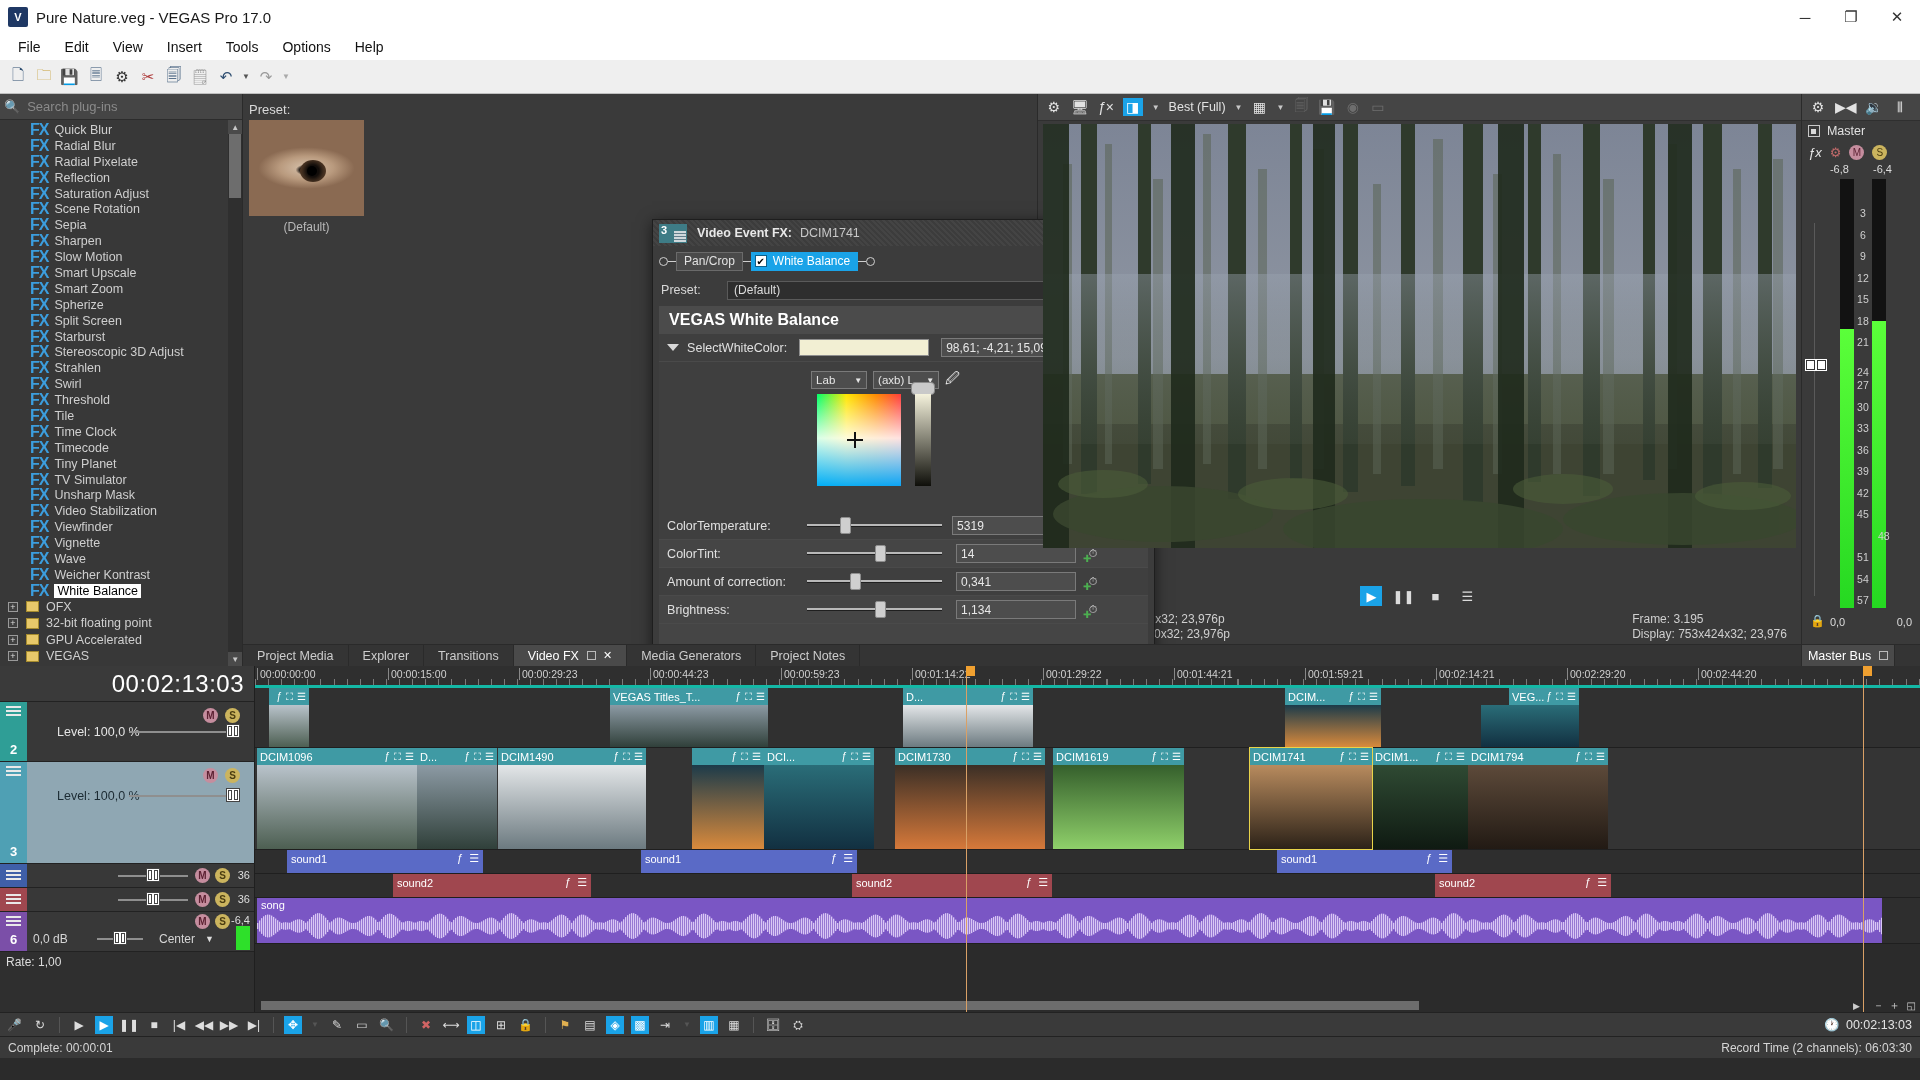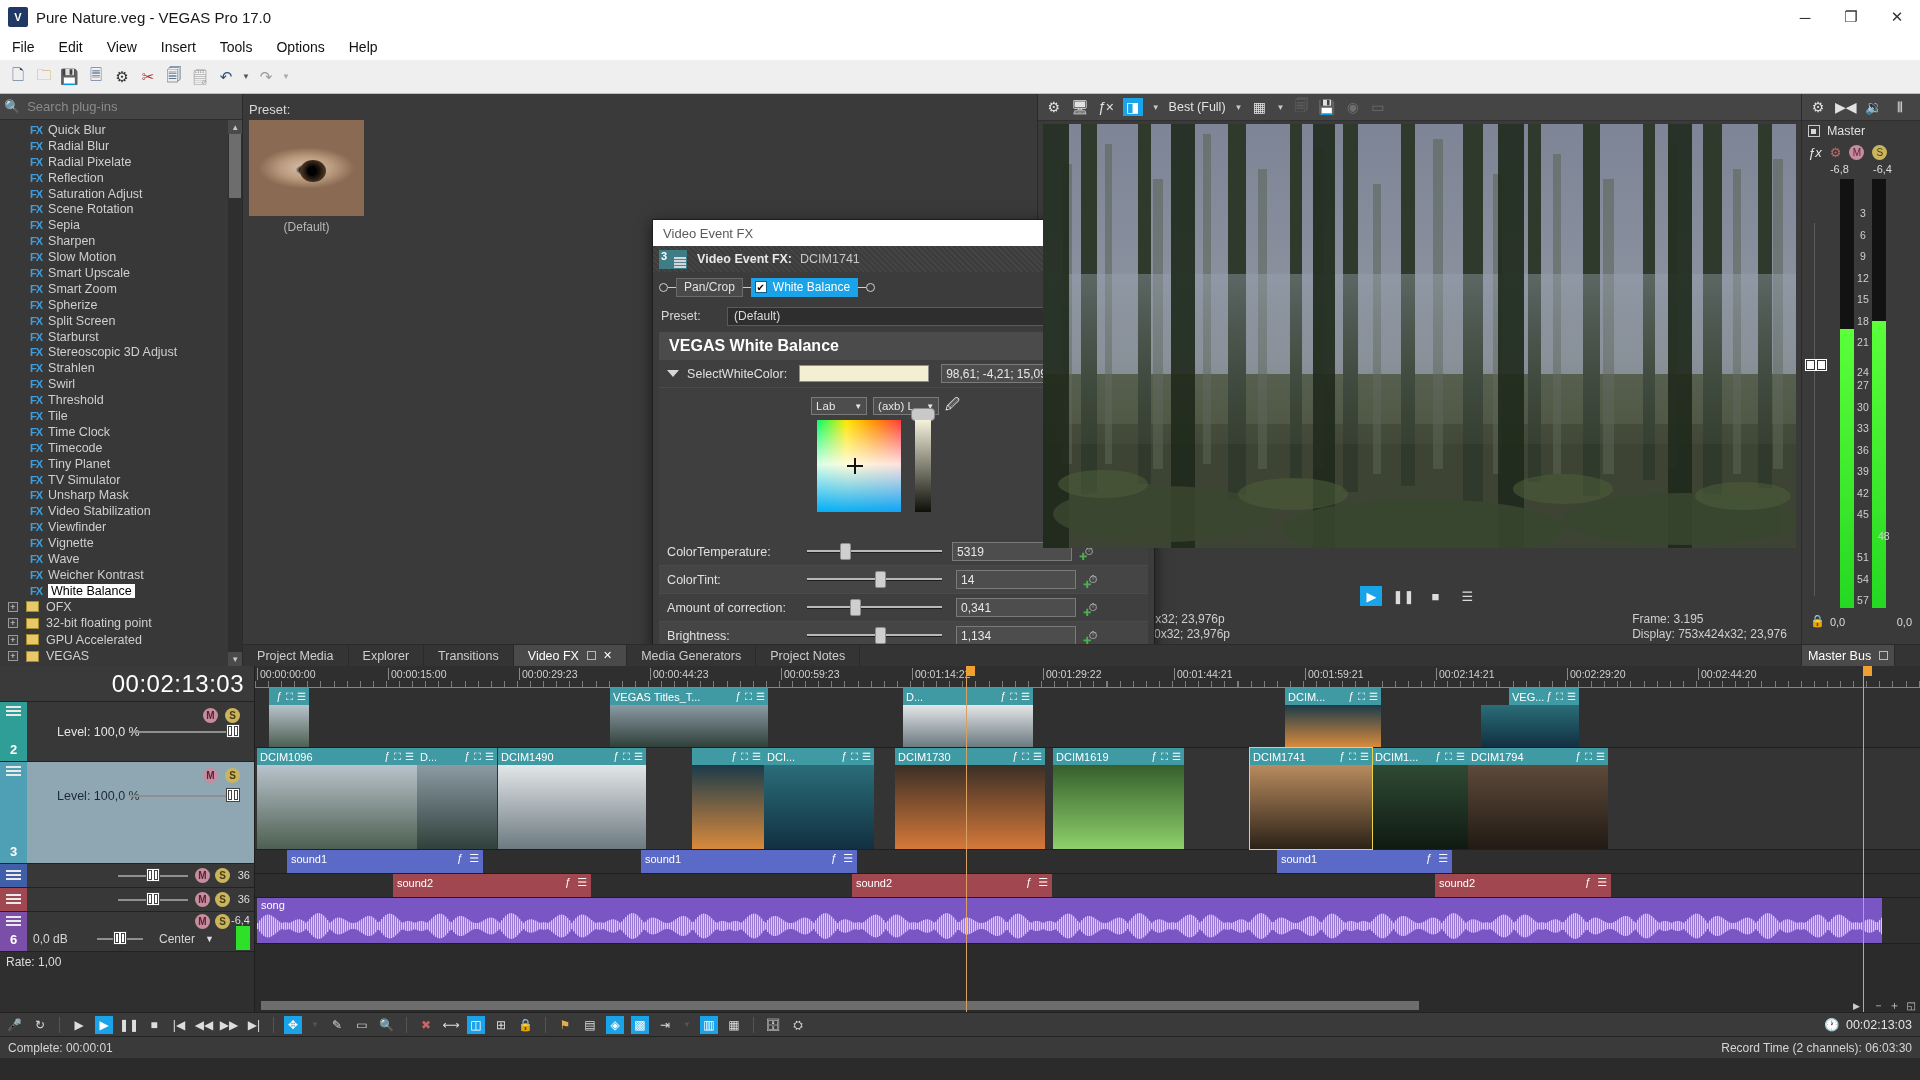--- a/index.html
+++ b/index.html
@@ -7,40 +7,40 @@
   *{box-sizing:border-box;}
 
   
   .titlebar{height:34px;background:#fff;display:flex;align-items:center;padding:0 0 0 8px;color:#111;}
   .tb-logo{width:20px;height:20px;background:#1f3864;color:#fff;font-size:11px;font-weight:bold;display:flex;align-items:center;justify-content:center;border-radius:2px;margin-right:8px;}
   .tb-title{font-size:15px;color:#1a1a1a;}
   .tb-spacer{flex:1;}
   .tb-btn{width:46px;height:34px;display:flex;align-items:center;justify-content:center;color:#333;font-size:15px;}
 
   
-  .menubar{height:26px;background:#fff;display:flex;align-items:center;color:#111;}
+  .menubar{height:26px;background:#fff;display:flex;align-items:center;padding-left:6px;color:#111;}
   .menubar span{padding:2px 12px;font-size:14px;}
 
   
   .toolbar{height:34px;background:#efefef;display:flex;align-items:center;padding-left:6px;border-bottom:1px solid #bfbfbf;gap:2px;}
   .ticon{width:24px;height:24px;display:flex;align-items:center;justify-content:center;font-size:15px;color:#2d4d70;}
   .tcaret{font-size:8px;color:#555;width:12px;display:flex;align-items:center;justify-content:center;}
 
   
   .workspace{display:flex;height:572px;background:#3a3a3a;}
 
   
   .fxpanel{width:245px;background:#383838;display:flex;flex-direction:column;border-right:1px solid #2a2a2a;}
   .searchrow{height:26px;background:#454545;display:flex;align-items:center;padding:0 4px;border-bottom:1px solid #2c2c2c;}
   .searchrow .mag{color:#4ea3e0;font-size:13px;margin-right:5px;}
   .searchrow input{flex:1;background:#454545;border:none;outline:none;color:#cfcfcf;font-size:13px;font-family:"Liberation Sans",sans-serif;}
   .searchrow input::placeholder{color:#8a8a8a;}
   .fxlist{flex:1;overflow:hidden;position:relative;background:#383838;padding-top:2px;}
   .fxrow{height:15.9px;display:flex;align-items:center;padding-left:30px;font-size:12.5px;color:#cfcfcf;white-space:nowrap;}
-  .fxrow .fxico{color:#3c9ede;font-weight:bold;font-size:11px;margin-right:6px;letter-spacing:-1px;}
+  .fxrow .fxico{color:#3c9ede;font-weight:bold;font-size:16px;margin-right:6px;letter-spacing:-1px;}
   .fxrow.sel .lbl{background:#ffffff;color:#000;padding:0 3px;}
   .folderrow{height:16.4px;display:flex;align-items:center;padding-left:8px;font-size:12.5px;color:#cfcfcf;}
   .plusbox{width:10px;height:10px;border:1px solid #9a9a9a;color:#ddd;font-size:9px;line-height:8px;text-align:center;margin-right:8px;background:#3f3f3f;}
   .folder{width:13px;height:11px;background:#e8c96a;border:1px solid #a58b2e;margin-right:7px;}
   .fxscroll{position:absolute;right:0;top:0;width:14px;height:100%;background:#2f2f2f;}
   .fxscroll .thumb{position:absolute;top:14px;left:1px;width:12px;height:64px;background:#6d6d6d;}
   .fxscroll .arr{position:absolute;left:0;width:14px;height:14px;color:#c8c8c8;font-size:8px;display:flex;align-items:center;justify-content:center;background:#4a4a4a;}
 
   
   .presetcol{width:800px;background:#3a3a3a;position:relative;}
@@ -173,21 +173,21 @@
   .thnum .n{font-size:13px;font-weight:bold;display:flex;align-items:flex-end;}
   .thbody{flex:1;position:relative;}
   .levlabel{position:absolute;left:30px;top:50%;transform:translateY(-50%);font-size:12.5px;color:#e4e4e4;}
   .thslider{position:absolute;right:20px;top:50%;transform:translateY(-50%);width:105px;height:2px;background:#8f8f8f;}
   .thslider .kn{position:absolute;right:-6px;top:-7px;width:14px;height:14px;background:#fff;border:1px solid #444;display:flex;}
   .thslider .kn i{flex:1;border:1px solid #444;margin:1px;}
   .mutebtn{position:absolute;right:36px;top:6px;width:15px;height:15px;border-radius:50%;background:#c58d9e;color:#5d2233;font-size:10px;font-weight:bold;display:flex;align-items:center;justify-content:center;}
   .solobtn{position:absolute;right:14px;top:6px;width:15px;height:15px;border-radius:50%;background:#cbb45e;color:#4a3c10;font-size:10px;font-weight:bold;display:flex;align-items:center;justify-content:center;}
 
   .tlcontent{flex:1;position:relative;overflow:hidden;background:#2b2b2b;}
-  .ruler{height:22px;background:#2f2f2f;position:relative;border-bottom:1px solid #14b8a6;}
+  .ruler{height:22px;background:#2f2f2f;position:relative;border-bottom:3px solid #14b8a6;}
   .rlabel{position:absolute;top:2px;font-size:10.5px;color:#d0d0d0;padding-left:2px;border-left:1px solid #888;}
   .ticks{position:absolute;left:0;right:0;bottom:0;height:6px;background:repeating-linear-gradient(to right,#7b7b7b 0 1px,transparent 1px 13.1px);}
   .trk{position:relative;border-bottom:1px solid #1f1f1f;}
   .evt{position:absolute;top:0;bottom:0;overflow:hidden;}
   .evthdr{height:17px;background:#3f9aa4;display:flex;align-items:center;padding:0 3px;font-size:11px;color:#fff;white-space:nowrap;}
   .evthdr .nm{overflow:hidden;text-overflow:ellipsis;}
   .evthdr .ic{margin-left:auto;display:flex;gap:4px;align-items:center;}
   .evthdr .ic span{font-size:10px;}
   .evtbody{position:absolute;top:17px;left:0;right:0;bottom:0;}
   .aevt{position:absolute;top:0;bottom:0;background:#5a6ac6;}
@@ -413,24 +413,20 @@
     <div class="presetlabel">Preset:</div>
     <div class="presetthumb">
       <div class="eyeimg">
         <div class="iris"></div>
         <div class="pupil"></div>
       </div>
     </div>
     <div class="presetcaption">(Default)</div>
 
     <div class="vfxdlg">
-      <div class="vfxtitle">
-        <span>Video Event FX</span>
-        <span class="x">✕</span>
-      </div>
 
       <div class="vfxhead">
         <div class="thumbico">
           <span>3</span>
           <div class="film"></div>
         </div>
         <span class="htxt">Video Event FX:</span>
         <span class="hval">DCIM1741</span>
         <div class="hbtns">
           <div class="vbt on">▤</div>

